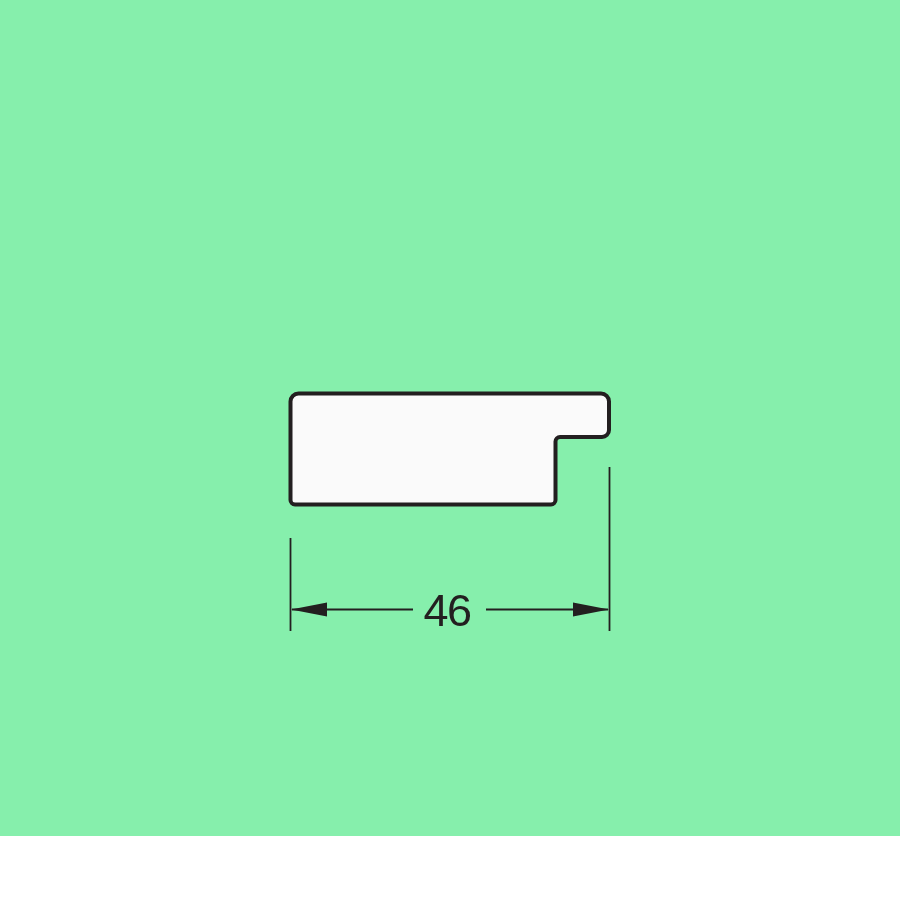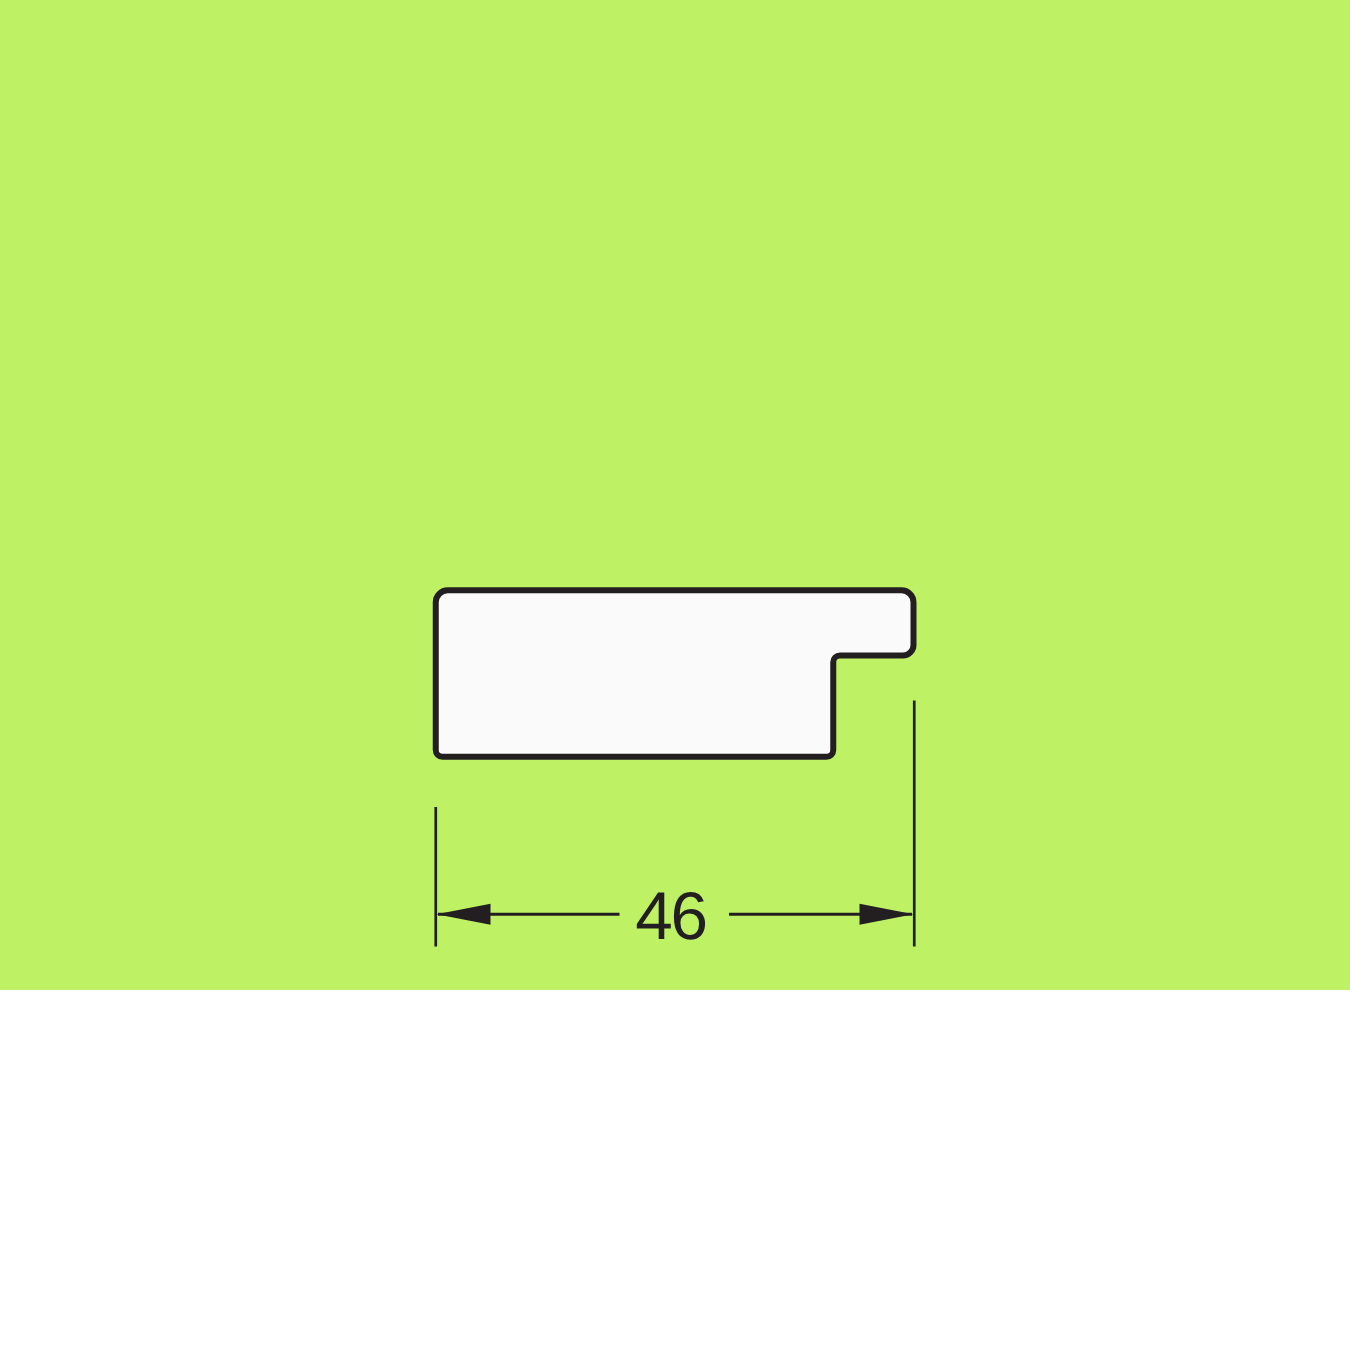--- a/index.html
+++ b/index.html
@@ -7,22 +7,22 @@
     padding: 0;
     width: 900px;
     height: 900px;
     background: #ffffff;
     overflow: hidden;
     font-family: "Liberation Sans", sans-serif;
   }
   .canvas {
     position: relative;
     width: 900px;
-    height: 660px;
-    background: #bef264;
+    height: 836px;
+    background: #86efac;
   }
   svg { display: block; }
   .profile-outline {
     stroke: #231f20;
     stroke-width: 4;
     stroke-linejoin: round;
     stroke-linecap: round;
   }
   .ext-line {
     stroke: #231f20;

